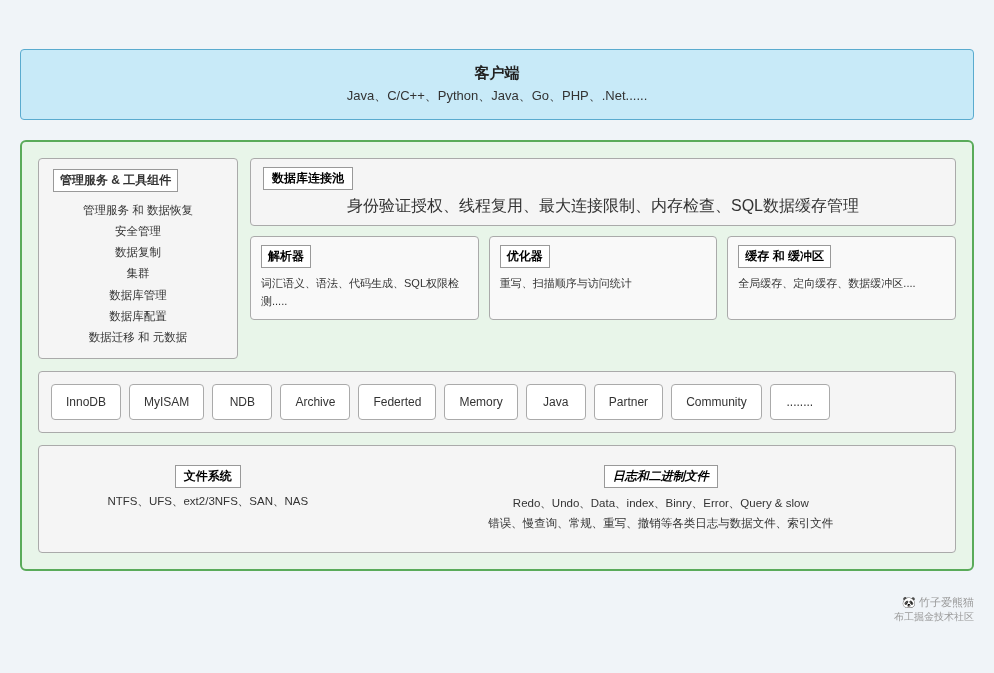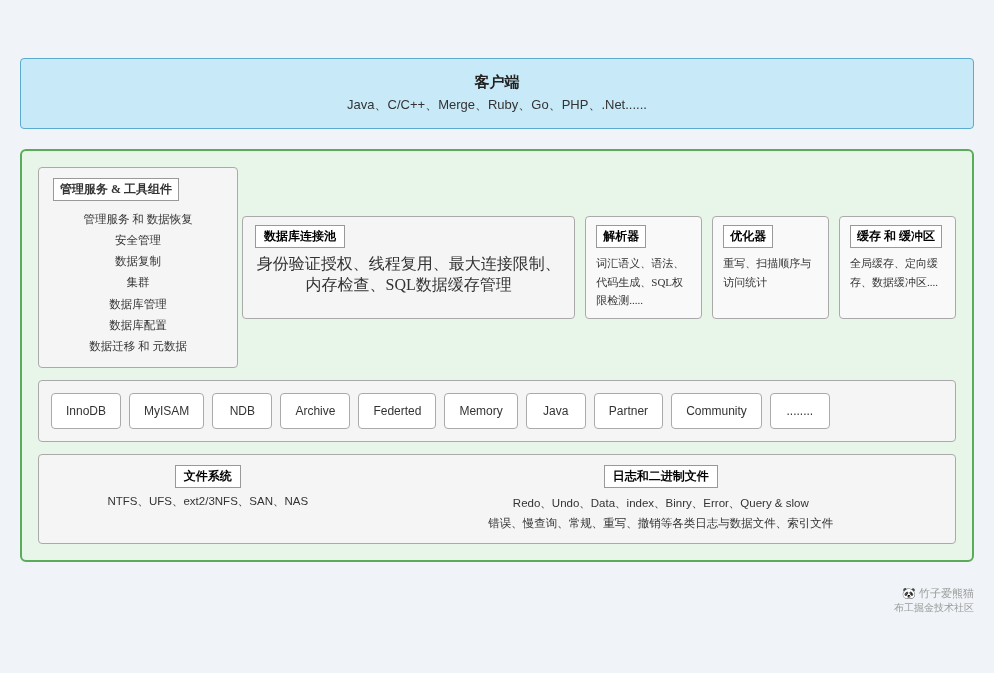--- a/index.html
+++ b/index.html
@@ -47,23 +47,22 @@
       border-radius: 6px;
       padding: 16px;
       display: flex;
       flex-direction: column;
       gap: 12px;
     }
 
     
     .top-section {
       display: flex;
-      gap: 4px;
-      align-items: center;
-      font-family: Liberation Serif, serif;
+      gap: 12px;
+      align-items: flex-start;
     }
 
     .mgmt-box {
       background: #f5f5f5;
       border: 1.5px solid #aaa;
       border-radius: 4px;
       padding: 10px 14px;
       width: 200px;
       flex-shrink: 0;
     }
@@ -80,21 +79,21 @@
     .mgmt-items {
       font-size: 11.5px;
       color: #333;
       line-height: 1.85;
       text-align: center;
     }
 
     .right-section {
       flex: 1;
       display: flex;
-      flex-direction: row;
+      flex-direction: column;
       gap: 10px;
     }
 
     
     .conn-pool-box {
       background: #f5f5f5;
       border: 1.5px solid #aaa;
       border-radius: 4px;
       padding: 8px 12px;
     }
@@ -160,21 +159,21 @@
       color: #333;
       min-width: 60px;
       text-align: center;
     }
 
     
     .bottom-section {
       background: #f5f5f5;
       border: 1.5px solid #aaa;
       border-radius: 4px;
-      padding: 10px 12px;
+      padding: 19px 12px;
       display: flex;
       gap: 14px;
     }
     .file-sys-box {
       flex: 1;
       text-align: center;
     }
     .file-sys-title {
       font-size: 12px;
       font-weight: bold;
@@ -193,20 +192,21 @@
       text-align: center;
     }
     .log-title {
       font-size: 12px;
       font-weight: bold;
       border: 1px solid #999;
       padding: 2px 8px;
       display: inline-block;
       background: #fff;
       margin-bottom: 6px;
+      font-style: italic;
     }
     .log-desc {
       font-size: 11.5px;
       color: #333;
       line-height: 1.7;
     }
 
     
     .watermark {
       text-align: right;
@@ -215,21 +215,21 @@
       margin-top: 4px;
     }
   </style>
 </head>
 <body>
 
 <div class="page-wrapper">
 
   <div class="client-box">
     <div class="client-title">客户端</div>
-    <div class="client-subtitle">Java、C/C++、Merge、Ruby、Go、PHP、.Net......</div>
+    <div class="client-subtitle">Java、C/C++、Python、Java、Go、PHP、.Net......</div>
   </div>
 
   <div class="main-box">
 
     <div class="top-section">
 
       <div class="mgmt-box">
         <div class="mgmt-title">管理服务 &amp; 工具组件</div>
         <div class="mgmt-items">
           <div>管理服务 和 数据恢复</div>

